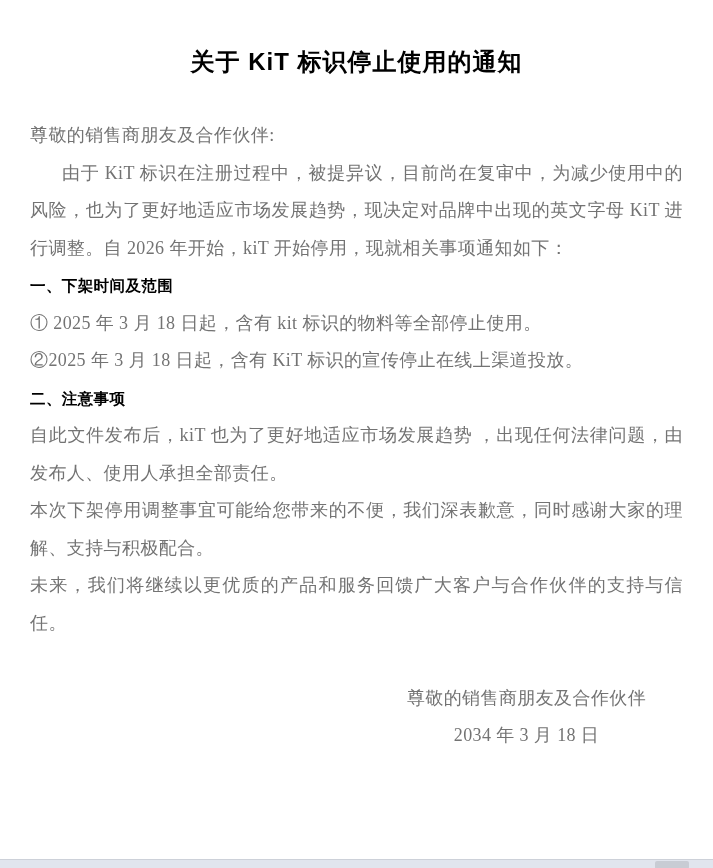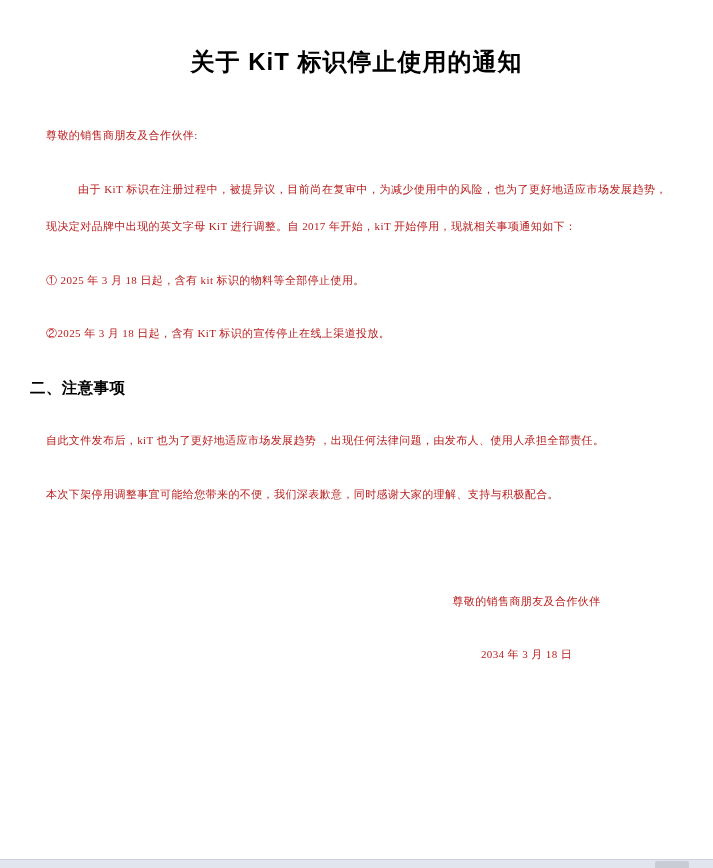--- a/index.html
+++ b/index.html
@@ -26,26 +26,26 @@
     margin: 0 0 35px 0;
     text-align: center;
     font-family: "Liberation Sans", sans-serif;
     font-weight: bold;
     font-size: 24px;
     line-height: 40px;
     letter-spacing: 1px;
     color: #000000;
   }
   .body-line, .body-para {
-    margin: 16px;
-    font-size: 11px;
+    margin: 0;
+    font-size: 18px;
     letter-spacing: 0.4px;
     line-height: 37.5px;
     text-align: justify;
-    color: #b91c1c;
+    color: #737373;
   }
   .first-indent {
     text-indent: 32px;
   }
   .sec-heading {
     margin: 0;
     font-family: "Liberation Sans", sans-serif;
     font-weight: bold;
     font-size: 15.5px;
     letter-spacing: 0.4px;
@@ -84,33 +84,35 @@
 </style>
 </head>
 <body>
 
 <div class="page">
 
   <h1 class="doc-title">关于 KiT 标识停止使用的通知</h1>
 
   <p class="body-line">尊敬的销售商朋友及合作伙伴:</p>
 
-  <p class="body-para first-indent">由于 KiT 标识在注册过程中，被提异议，目前尚在复审中，为减少使用中的风险，也为了更好地适应市场发展趋势，现决定对品牌中出现的英文字母 KiT 进行调整。自 2017 年开始，kiT 开始停用，现就相关事项通知如下：</p>
+  <p class="body-para first-indent">由于 KiT 标识在注册过程中，被提异议，目前尚在复审中，为减少使用中的风险，也为了更好地适应市场发展趋势，现决定对品牌中出现的英文字母 KiT 进行调整。自 2026 年开始，kiT 开始停用，现就相关事项通知如下：</p>
 
+  <p class="sec-heading">一、下架时间及范围</p>
 
   <p class="body-para">① 2025 年 3 月 18 日起，含有 kit 标识的物料等全部停止使用。</p>
 
   <p class="body-para">②2025 年 3 月 18 日起，含有 KiT 标识的宣传停止在线上渠道投放。</p>
 
   <p class="sec-heading">二、注意事项</p>
 
   <p class="body-para">自此文件发布后，kiT 也为了更好地适应市场发展趋势 ，出现任何法律问题，由发布人、使用人承担全部责任。</p>
 
   <p class="body-para">本次下架停用调整事宜可能给您带来的不便，我们深表歉意，同时感谢大家的理解、支持与积极配合。</p>
 
+  <p class="body-para">未来，我们将继续以更优质的产品和服务回馈广大客户与合作伙伴的支持与信任。</p>
 
 
   <div class="spacer-line"></div>
 
   <div class="closing-block">
     <p class="body-line">尊敬的销售商朋友及合作伙伴</p>
     <p class="body-line">2034 年 3 月 18 日</p>
   </div>
 
 </div>

